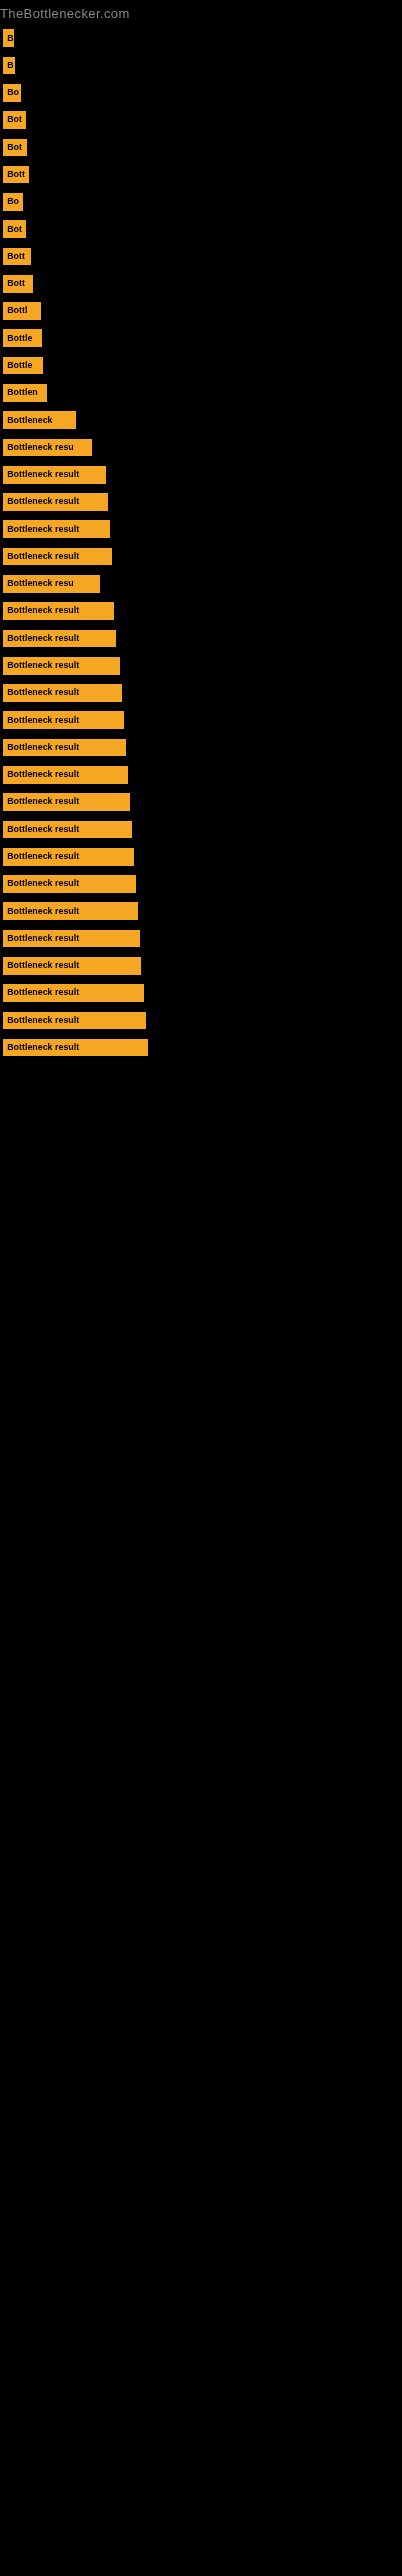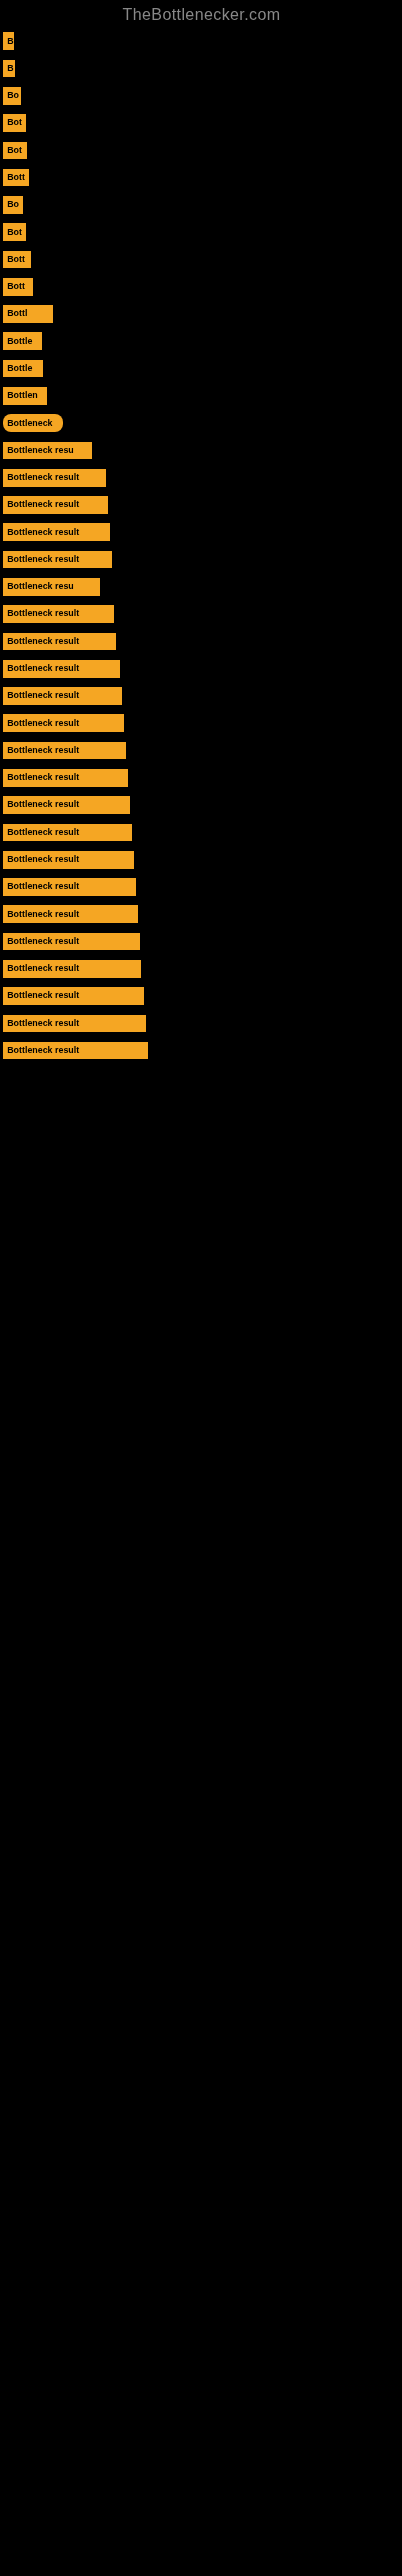--- a/index.html
+++ b/index.html
@@ -9,22 +9,21 @@
     }
     body {
       background-color: #000000;
       width: 403px;
       min-height: 2576px;
       font-family: Arial, sans-serif;
       position: relative;
     }
     .site-title {
       color: #888888;
-      font-size: 16px;
-      text-align: center;
+      font-size: 13px;
       padding: 6.4px 0 3.2px 0;
       letter-spacing: 0.4px;
     }
     .bar-container {
       display: flex;
       align-items: center;
       padding: 4.8px 3.2px;
     }
     .bar-label {
       background-color: #F5A623;
@@ -71,33 +70,33 @@
     <div class="bar-container">
       <span class="bar-label" style="width: 23px;">Bot</span>
     </div>
     <div class="bar-container">
       <span class="bar-label" style="width: 28px;">Bott</span>
     </div>
     <div class="bar-container">
       <span class="bar-label" style="width: 30px;">Bott</span>
     </div>
     <div class="bar-container">
-      <span class="bar-label" style="width: 50px;">Bottl</span>
+      <span class="bar-label" style="width: 38px;">Bottl</span>
     </div>
     <div class="bar-container">
       <span class="bar-label" style="width: 39px;">Bottle</span>
     </div>
     <div class="bar-container">
       <span class="bar-label" style="width: 40px;">Bottle</span>
     </div>
     <div class="bar-container">
       <span class="bar-label" style="width: 44px;">Bottlen</span>
     </div>
     <div class="bar-container">
-      <span class="bar-label" style="width: 60px; border-radius: 8px;">Bottleneck</span>
+      <span class="bar-label" style="width: 73px;">Bottleneck</span>
     </div>
     <div class="bar-container">
       <span class="bar-label" style="width: 89px;">Bottleneck resu</span>
     </div>
     <div class="bar-container">
       <span class="bar-label" style="width: 103px;">Bottleneck result</span>
     </div>
     <div class="bar-container">
       <span class="bar-label" style="width: 105px;">Bottleneck result</span>
     </div>

